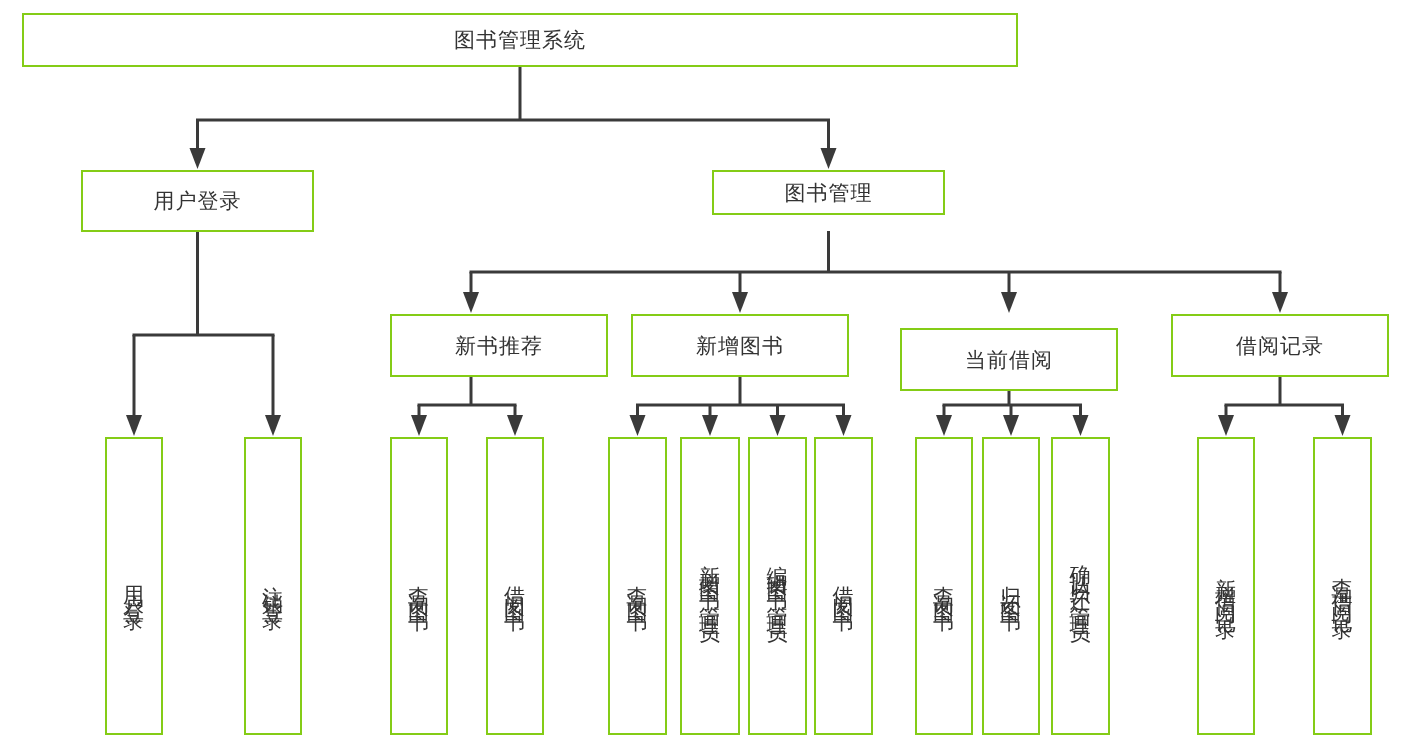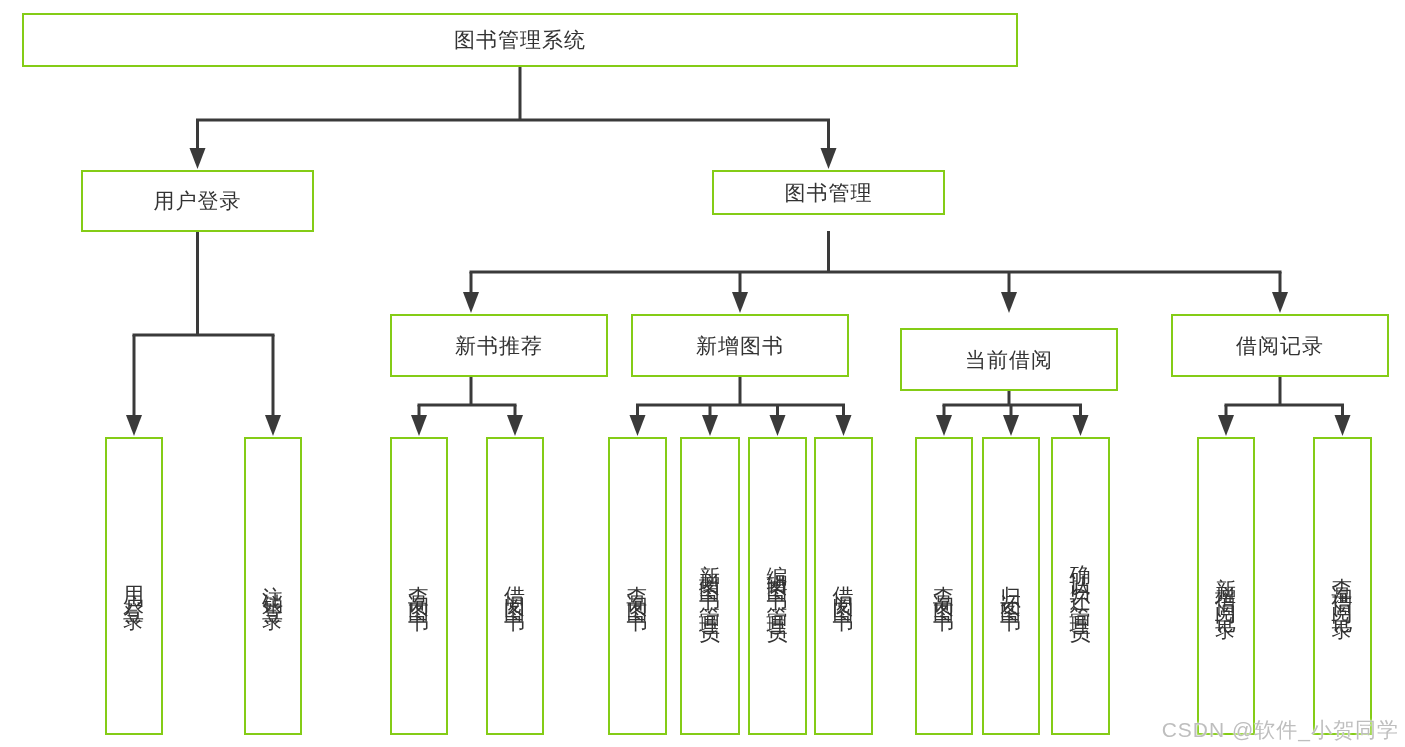--- a/index.html
+++ b/index.html
@@ -155,14 +155,13 @@
       <div class="node vertical" style="left: 1051px; top: 437px; width: 59px; height: 298px;">
         <span>确认归还（管理员）</span>
       </div>
       <div class="node vertical" style="left: 1197px; top: 437px; width: 58px; height: 298px;">
         <span>新增借阅记录</span>
       </div>
       <div class="node vertical" style="left: 1313px; top: 437px; width: 59px; height: 298px;">
         <span>查询借阅记录</span>
       </div>
     </div>
-  <div id="watermark">CSDN @软件_小贺同学</div>
 </div>
 
 </body></html>

